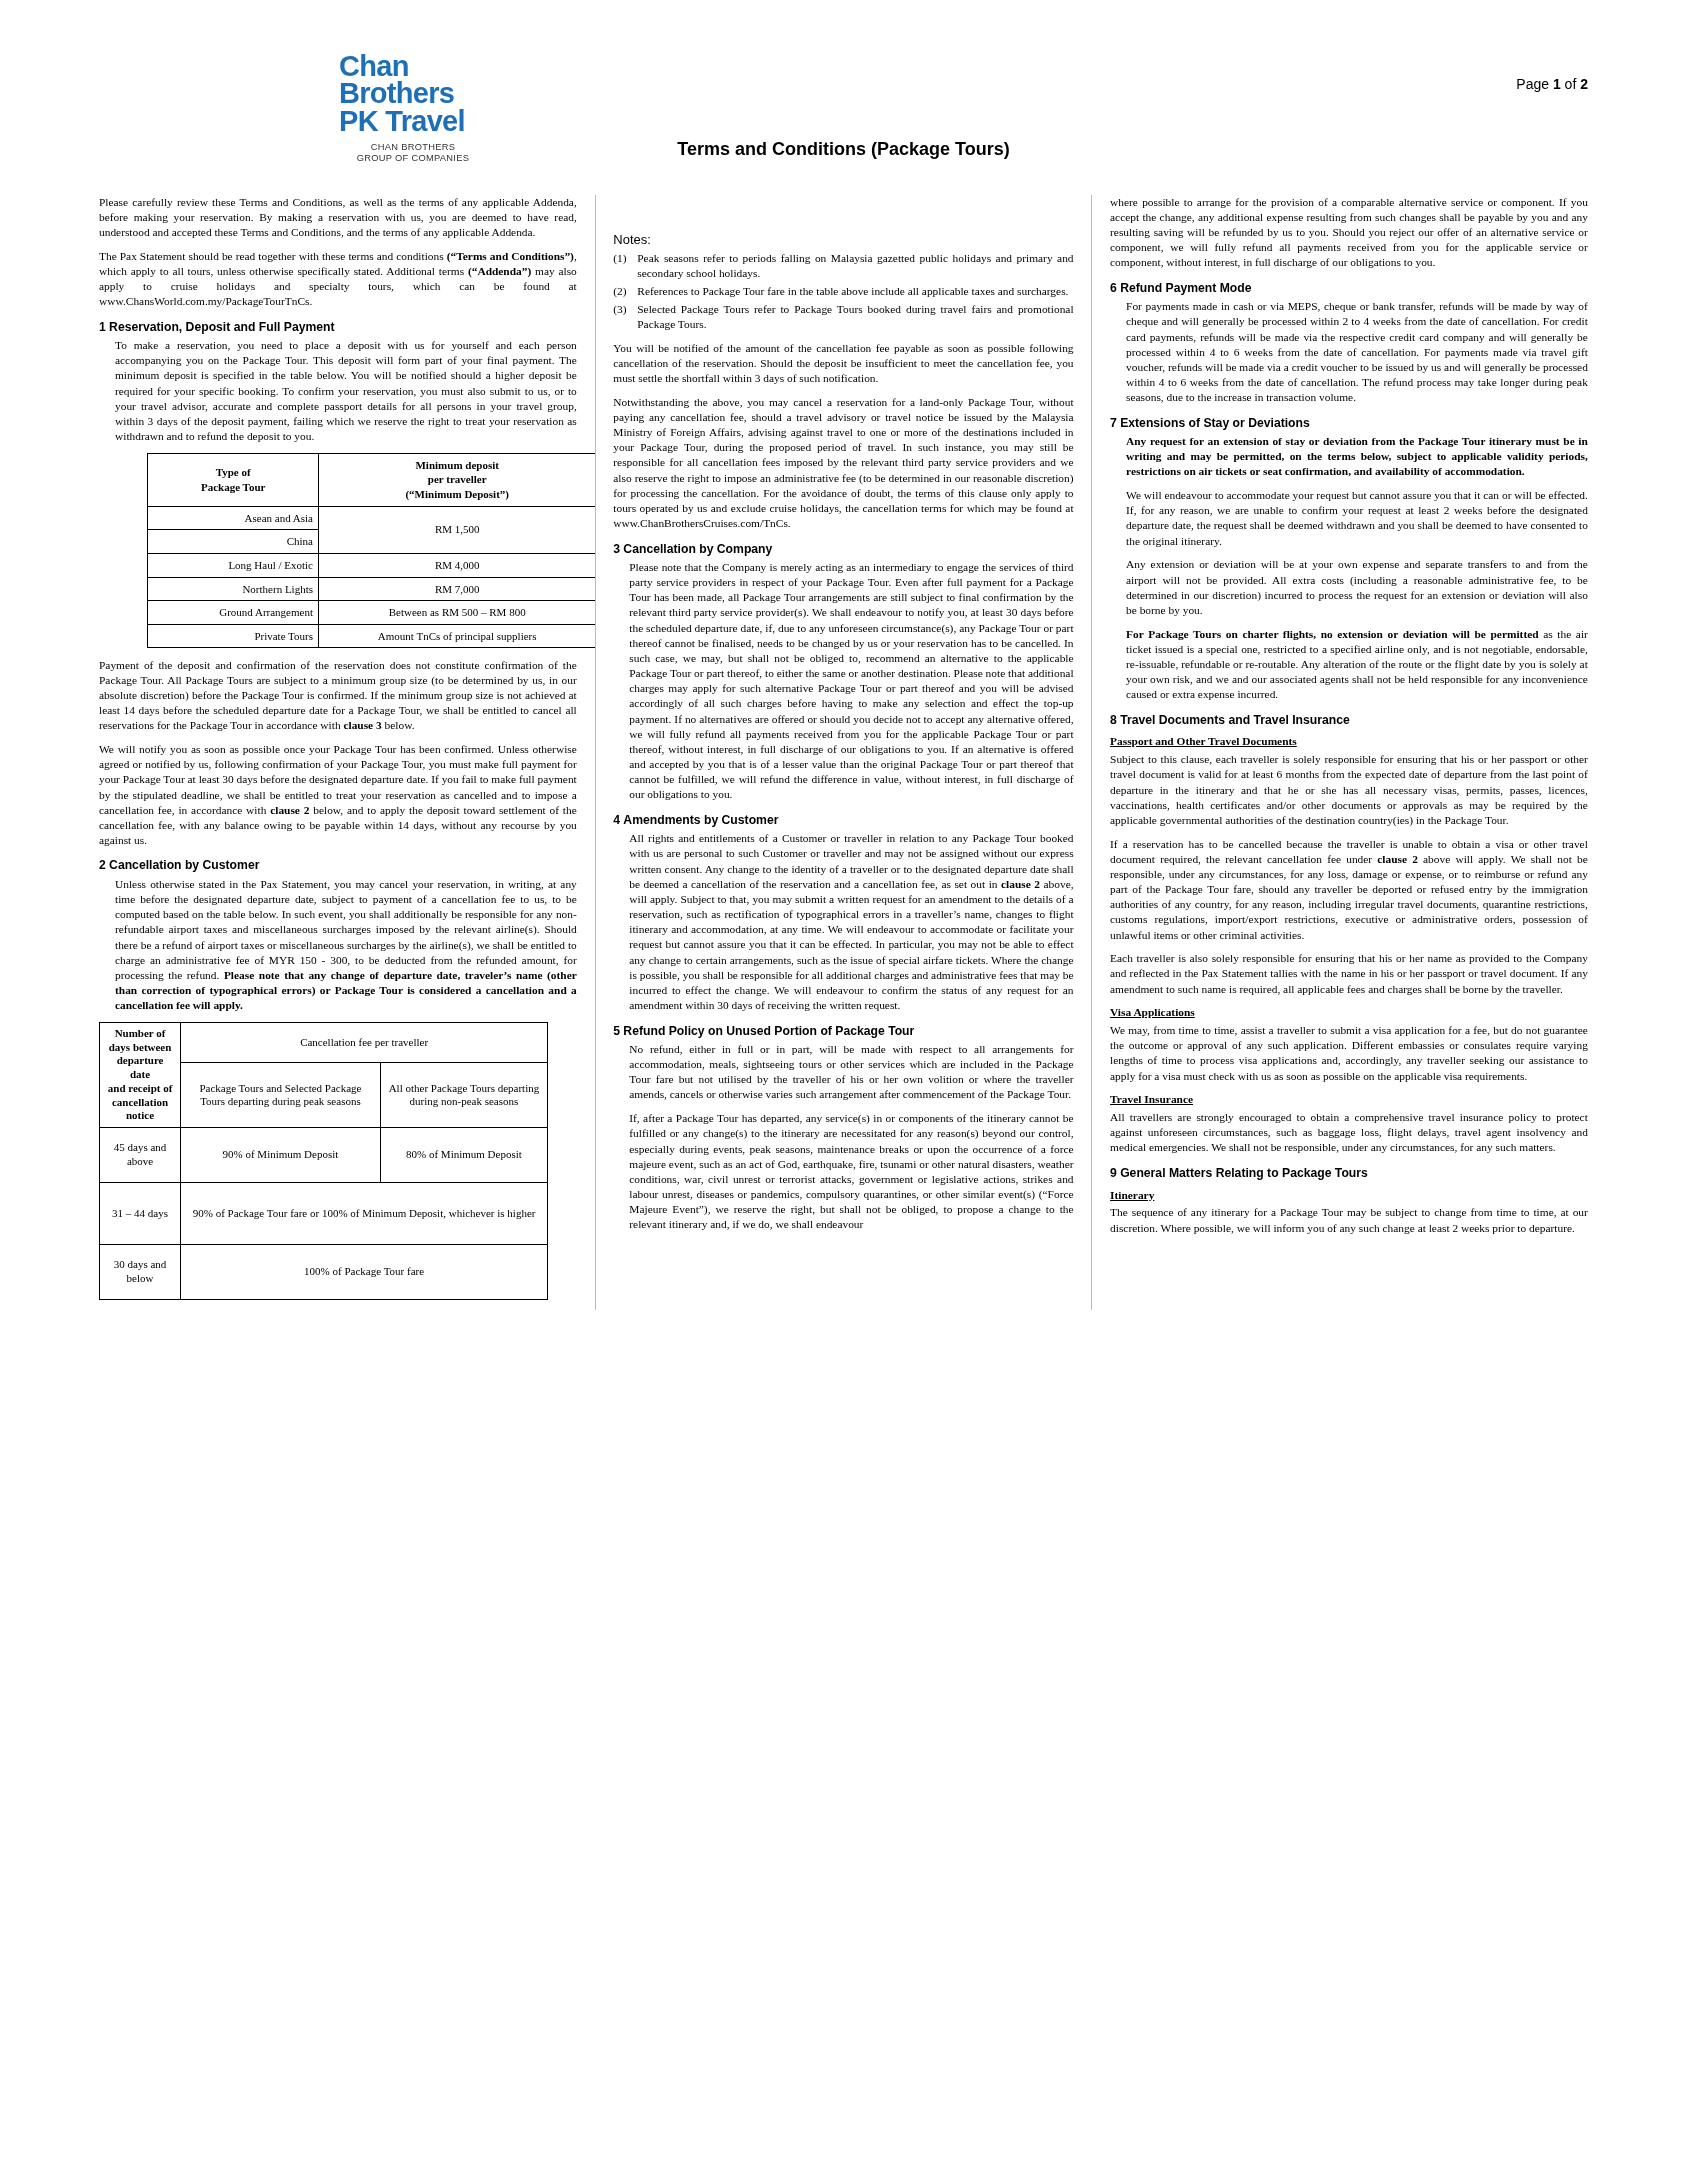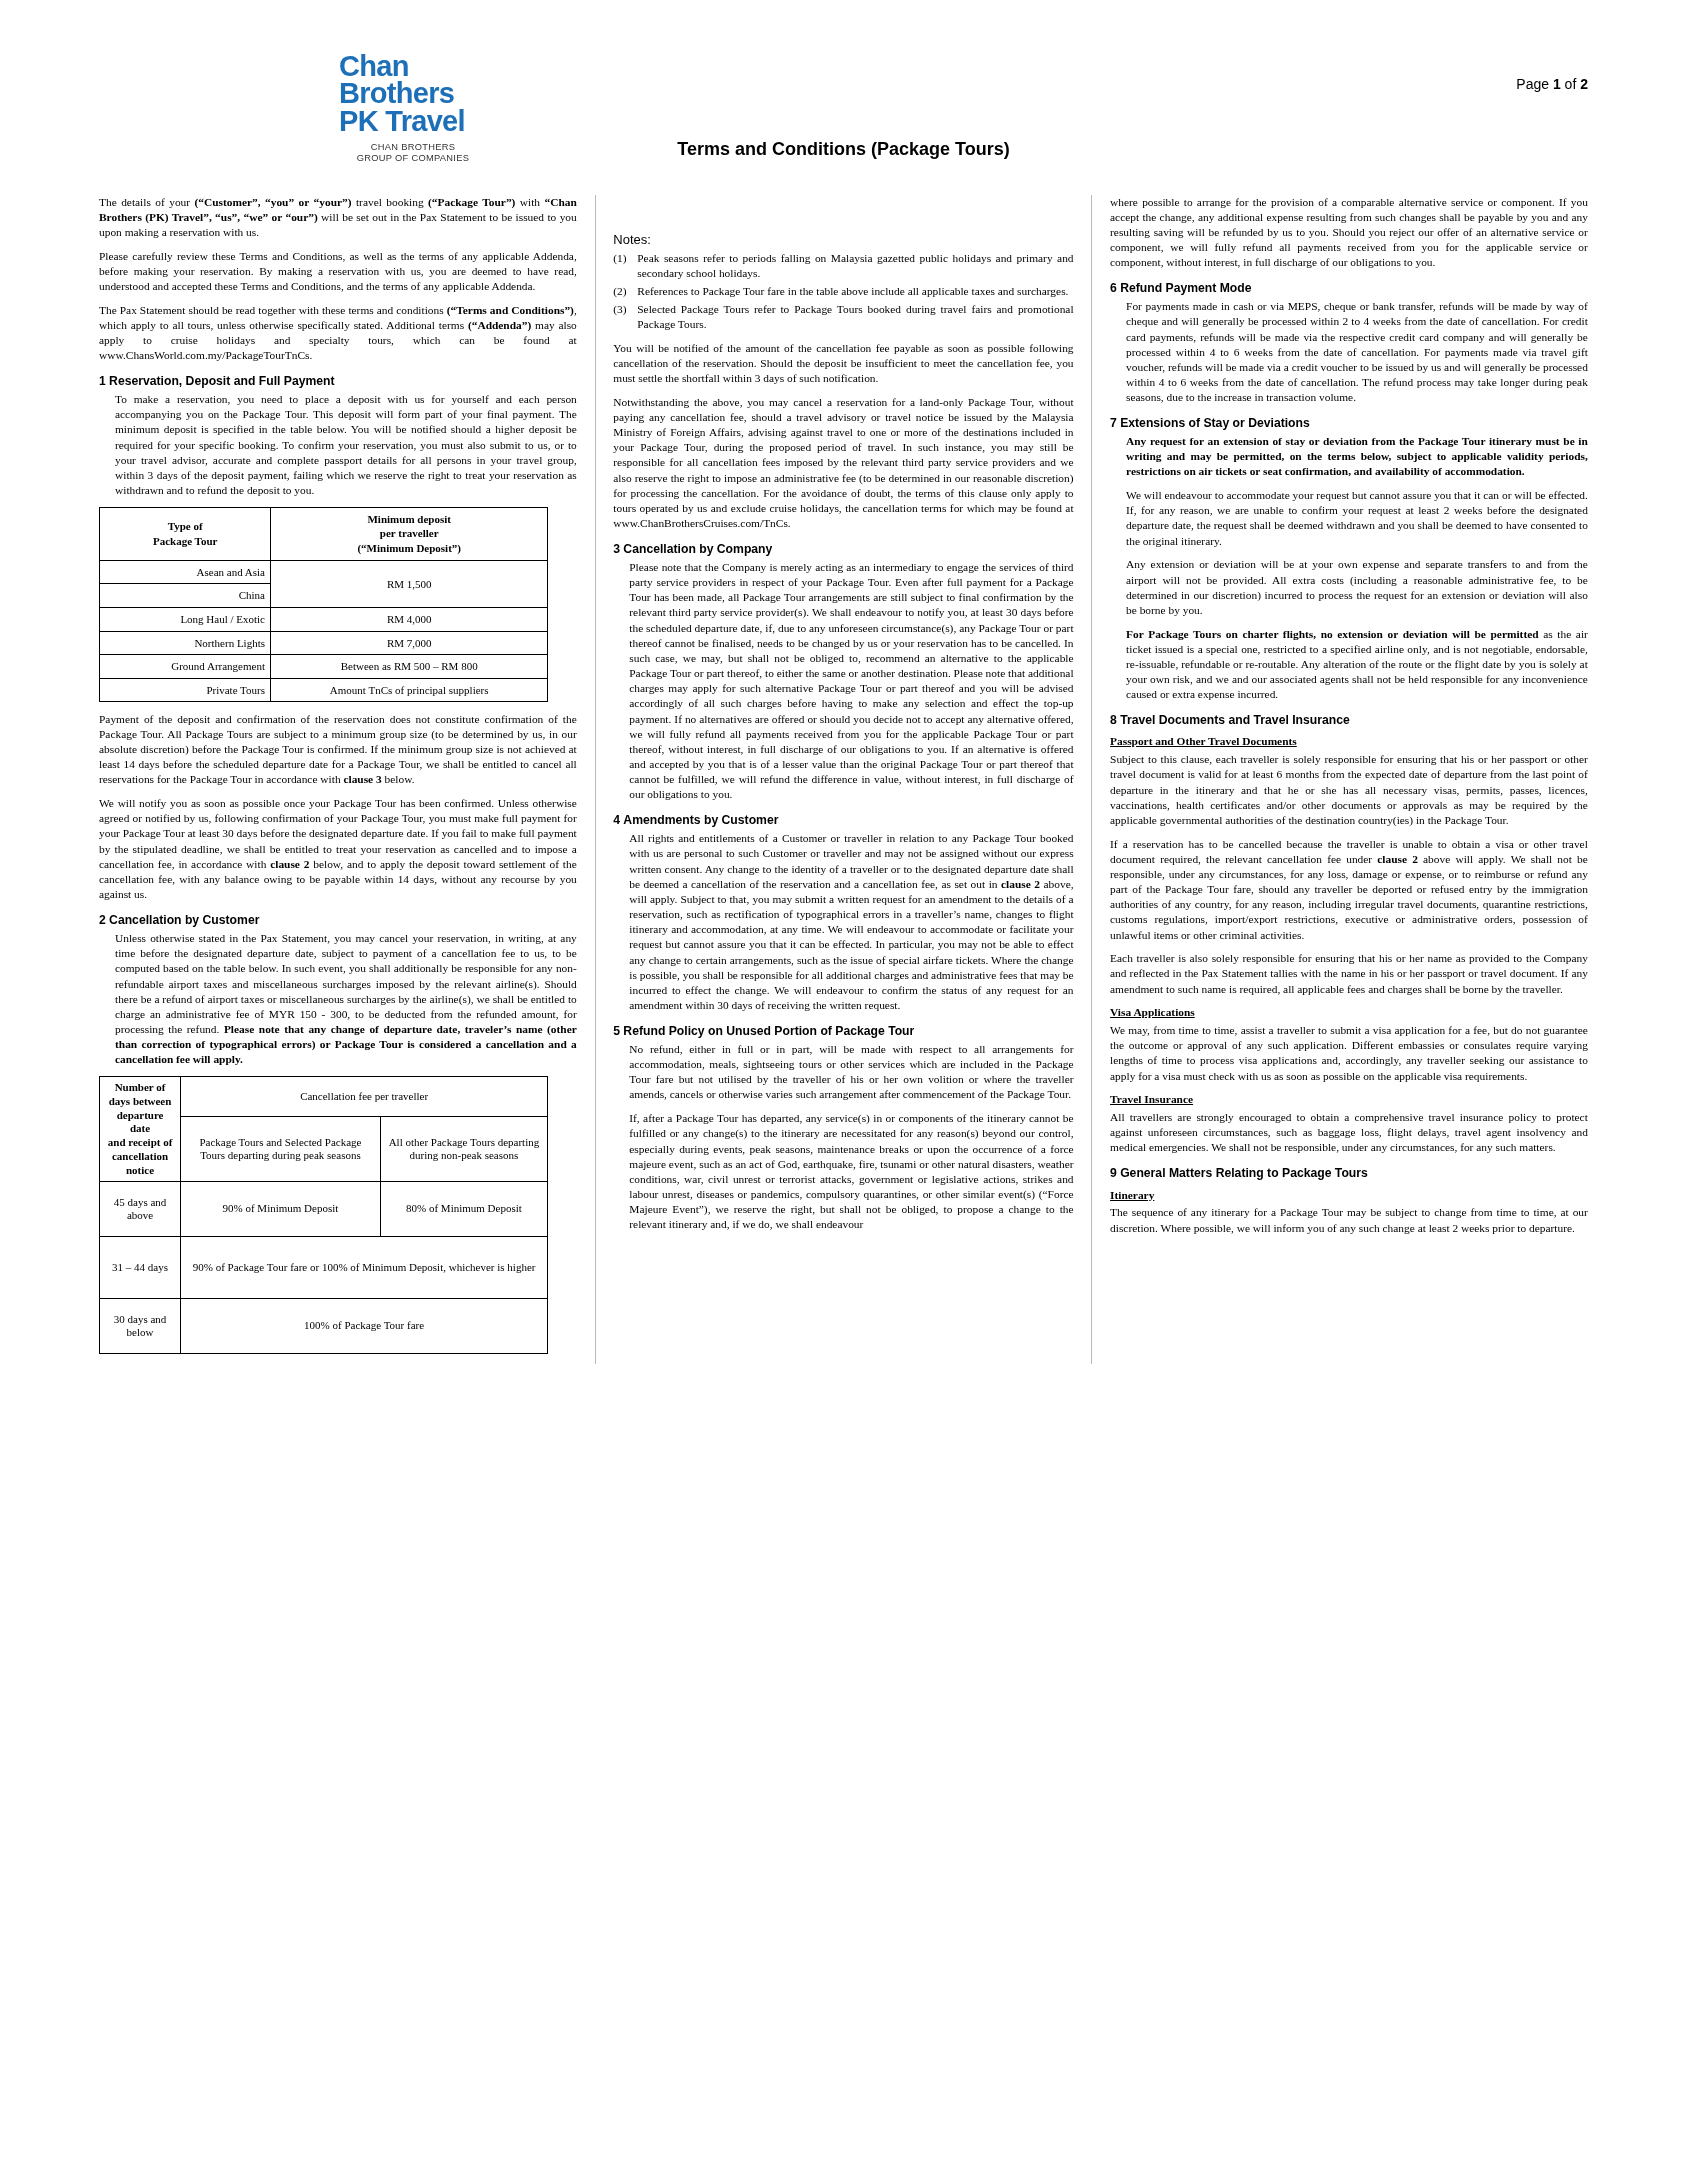--- a/index.html
+++ b/index.html
@@ -111,21 +111,21 @@
   }
   table td, table th {
     border:0.7px solid #000;
     padding:4px 5.3px;
     vertical-align:middle;
   }
   th { font-weight:bold; text-align:center; }
   td.c { text-align:center; }
   .tbl1 td:first-child { text-align:right; }
   .tbl2 td, .tbl2 th { text-align:center; font-size:11px; line-height:1.25; }
-  .tbl1 { width:94%; }
+  .tbl1 { width:94%;margin-left:48px; }
   .tbl2 { width:94%; }
 </style>
 </head>
 <body>
 
 <div class="page">
 
   <div class="pagenum">
     <span>Page </span><b>1</b><span> of </span><b>2</b>
   </div>
@@ -139,21 +139,20 @@
         <div>CHAN BROTHERS</div>
         <div>GROUP OF COMPANIES</div>
       </div>
     </div>
     <div class="doc-title">Terms and Conditions (Package Tours)</div>
   </div>
 
   <div class="cols">
 
     <div class="col c1">
-      <p>The details of your <b>(“Customer”, “you” or “your”)</b> travel booking <b>(“Package Tour”)</b> with <b>“Chan Brothers (PK) Travel”, “us”, “we” or “our”)</b> will be set out in the Pax Statement to be issued  to you upon making a reservation with us.</p>
       <p>Please carefully review these Terms and Conditions, as well as the terms of any applicable Addenda, before making your reservation. By making a reservation with us, you are deemed to have read, understood and accepted these Terms and Conditions, and the terms of any applicable Addenda.</p>
       <p>The Pax Statement should be read together with these terms and conditions <b>(“Terms and Conditions”)</b>, which apply to all tours, unless otherwise specifically stated. Additional terms <b>(“Addenda”)</b> may also apply to cruise holidays and specialty tours, which can be found at www.ChansWorld.com.my/PackageTourTnCs.</p>
 
       <h2><span class="num">1</span><span>Reservation, Deposit and Full Payment</span></h2>
       <p class="ind">To make a reservation, you need to place a deposit with us for yourself and each person accompanying you on the Package Tour. This deposit will form part of your final payment. The minimum deposit is specified in the table below. You will be notified should a higher deposit be required for your specific booking. To confirm your reservation, you must also submit to us, or to your travel advisor, accurate and complete passport details for all persons in your travel group, within 3 days of the deposit payment, failing which we reserve the right to treat your reservation as withdrawn and to refund the deposit to you.</p>
 
       <table class="tbl1">
         <tbody>
             <tr>
           <th>

